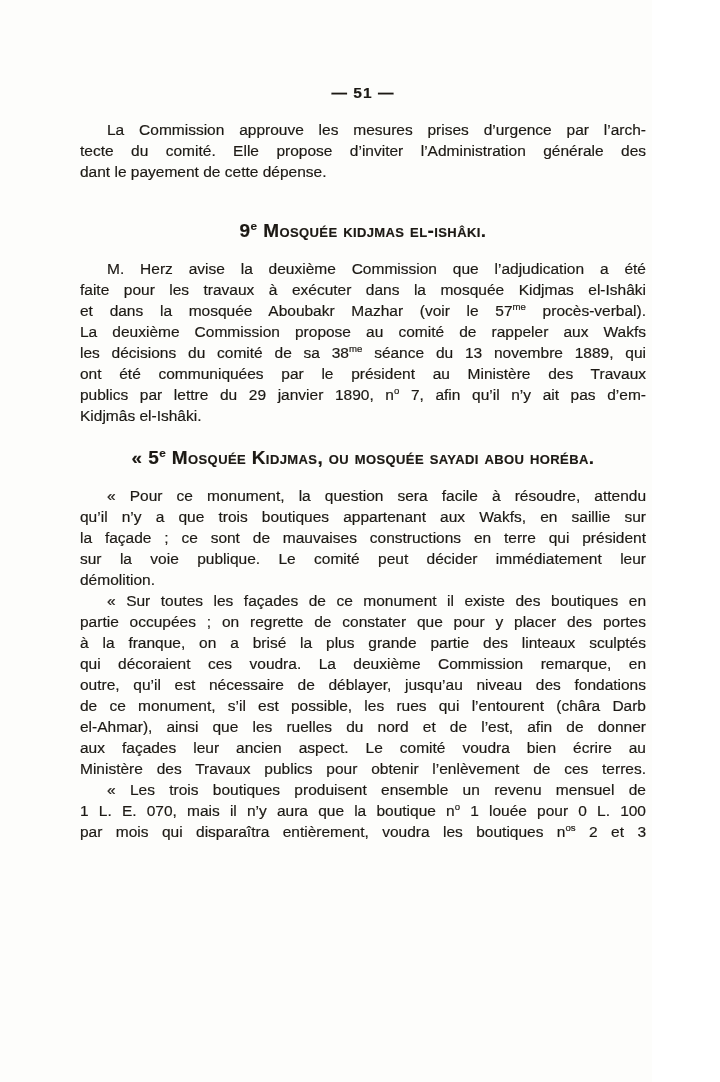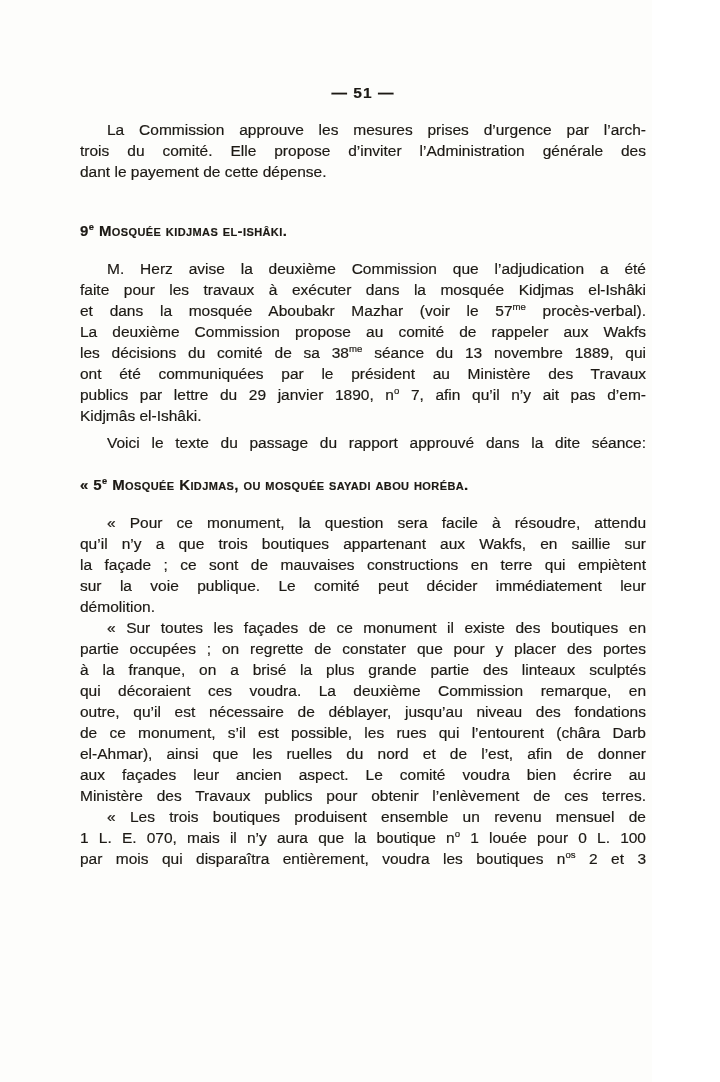--- a/index.html
+++ b/index.html
@@ -32,21 +32,22 @@
   }
   .para { margin: 0; }
   .line {
     text-align: justify;
     text-align-last: justify;
   }
   .line.endline { text-align-last: left; }
   .line.indent { text-indent: 27px; }
   .heading {
     margin: 0;
-    font-size: 15px;
+    text-align: center;
+    font-size: 19px;
     font-weight: bold;
     letter-spacing: 0.4px;
     line-height: 21px;
   }
   .sc { font-variant: small-caps; }
   sup {
     font-size: 0.62em;
     line-height: 0;
     vertical-align: super;
   }
@@ -60,47 +61,44 @@
 </head>
 <body>
 
 <div class="sheet">
   <div class="textblock">
 
     <div class="pageno">— 51 —</div>
 
     <div class="para p1gap">
         <div class="line indent">La Commission approuve les mesures prises d’urgence par l’arch-</div>
-        <div class="line">trois du comité. Elle propose d’inviter l’Administration générale des</div>
+        <div class="line">tecte du comité. Elle propose d’inviter l’Administration générale des</div>
         <div class="line endline">dant le payement de cette dépense.</div>
       </div>
 
     <h2 class="heading h1gap"><span>9</span><sup>e</sup><span> </span><span class="sc">Mosquée kidjmas el-ishâki.</span></h2>
 
     <div class="para p2gap">
         <div class="line indent">M. Herz avise la deuxième Commission que l’adjudication a été</div>
         <div class="line">faite pour les travaux à exécuter dans la mosquée Kidjmas el-Ishâki</div>
         <div class="line"><span>et dans la mosquée Aboubakr Mazhar (voir le 57</span><sup>me</sup><span> procès-verbal).</span></div>
         <div class="line">La deuxième Commission propose au comité de rappeler aux Wakfs</div>
         <div class="line"><span>les décisions du comité de sa 38</span><sup>me</sup><span> séance du 13 novembre 1889, qui</span></div>
         <div class="line">ont été communiquées par le président au Ministère des Travaux</div>
         <div class="line"><span>publics par lettre du 29 janvier 1890, n</span><sup>o</sup><span> 7, afin qu’il n’y ait pas d’em-</span></div>
         <div class="line endline">Kidjmâs el-Ishâki.</div>
       </div>
 
-    <div class="para p3gap">
-        <div class="line indent">Voici le texte du passage du rapport approuvé dans la dite séance:</div>
-      </div>
 
     <h2 class="heading h2gap"><span>« 5</span><sup>e</sup><span> </span><span class="sc">Mosquée Kidjmas, ou mosquée sayadi abou horéba.</span></h2>
 
     <div class="para p4gap">
         <div class="line indent">« Pour ce monument, la question sera facile à résoudre, attendu</div>
         <div class="line">qu’il n’y a que trois boutiques appartenant aux Wakfs, en saillie sur</div>
-        <div class="line">la façade ; ce sont de mauvaises constructions en terre qui empiètent</div>
+        <div class="line">la façade ; ce sont de mauvaises constructions en terre qui président</div>
         <div class="line">sur la voie publique. Le comité peut décider immédiatement leur</div>
         <div class="line endline">démolition.</div>
       </div>
 
     <div class="para">
         <div class="line indent">« Sur toutes les façades de ce monument il existe des boutiques en</div>
         <div class="line">partie occupées ; on regrette de constater que pour y placer des portes</div>
         <div class="line">à la franque, on a brisé la plus grande partie des linteaux sculptés</div>
         <div class="line">qui décoraient ces voudra. La deuxième Commission remarque, en</div>
         <div class="line">outre, qu’il est nécessaire de déblayer, jusqu’au niveau des fondations</div>

